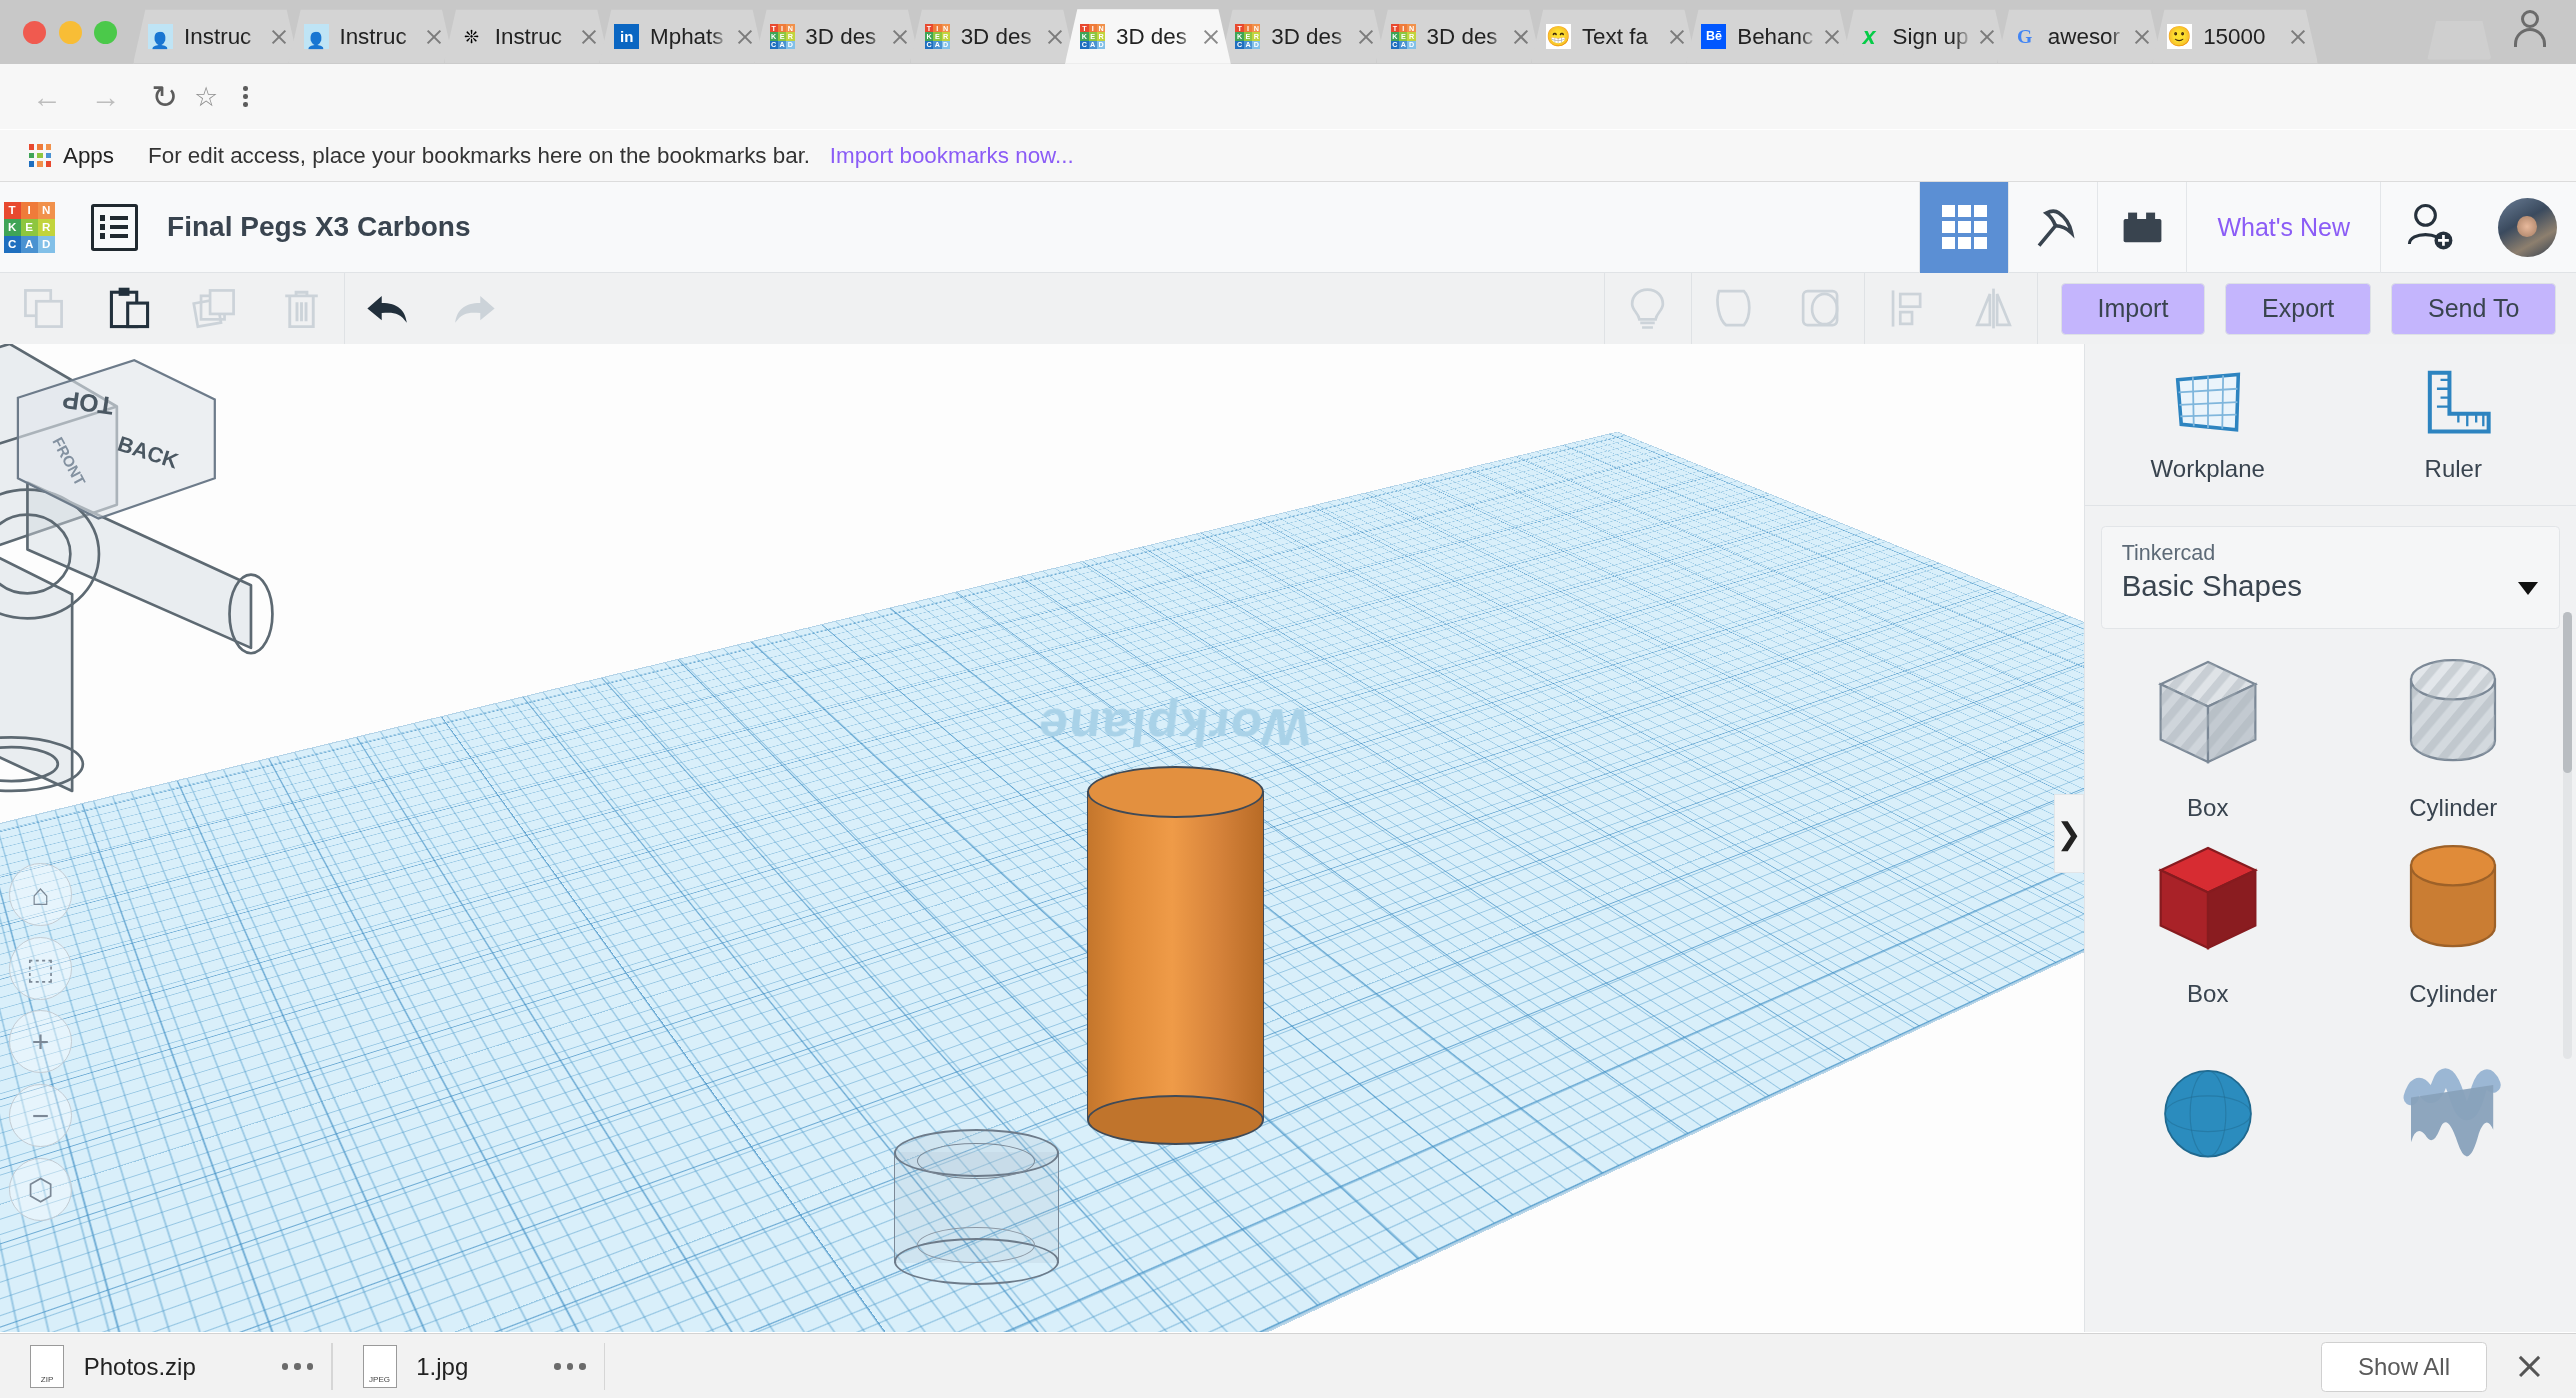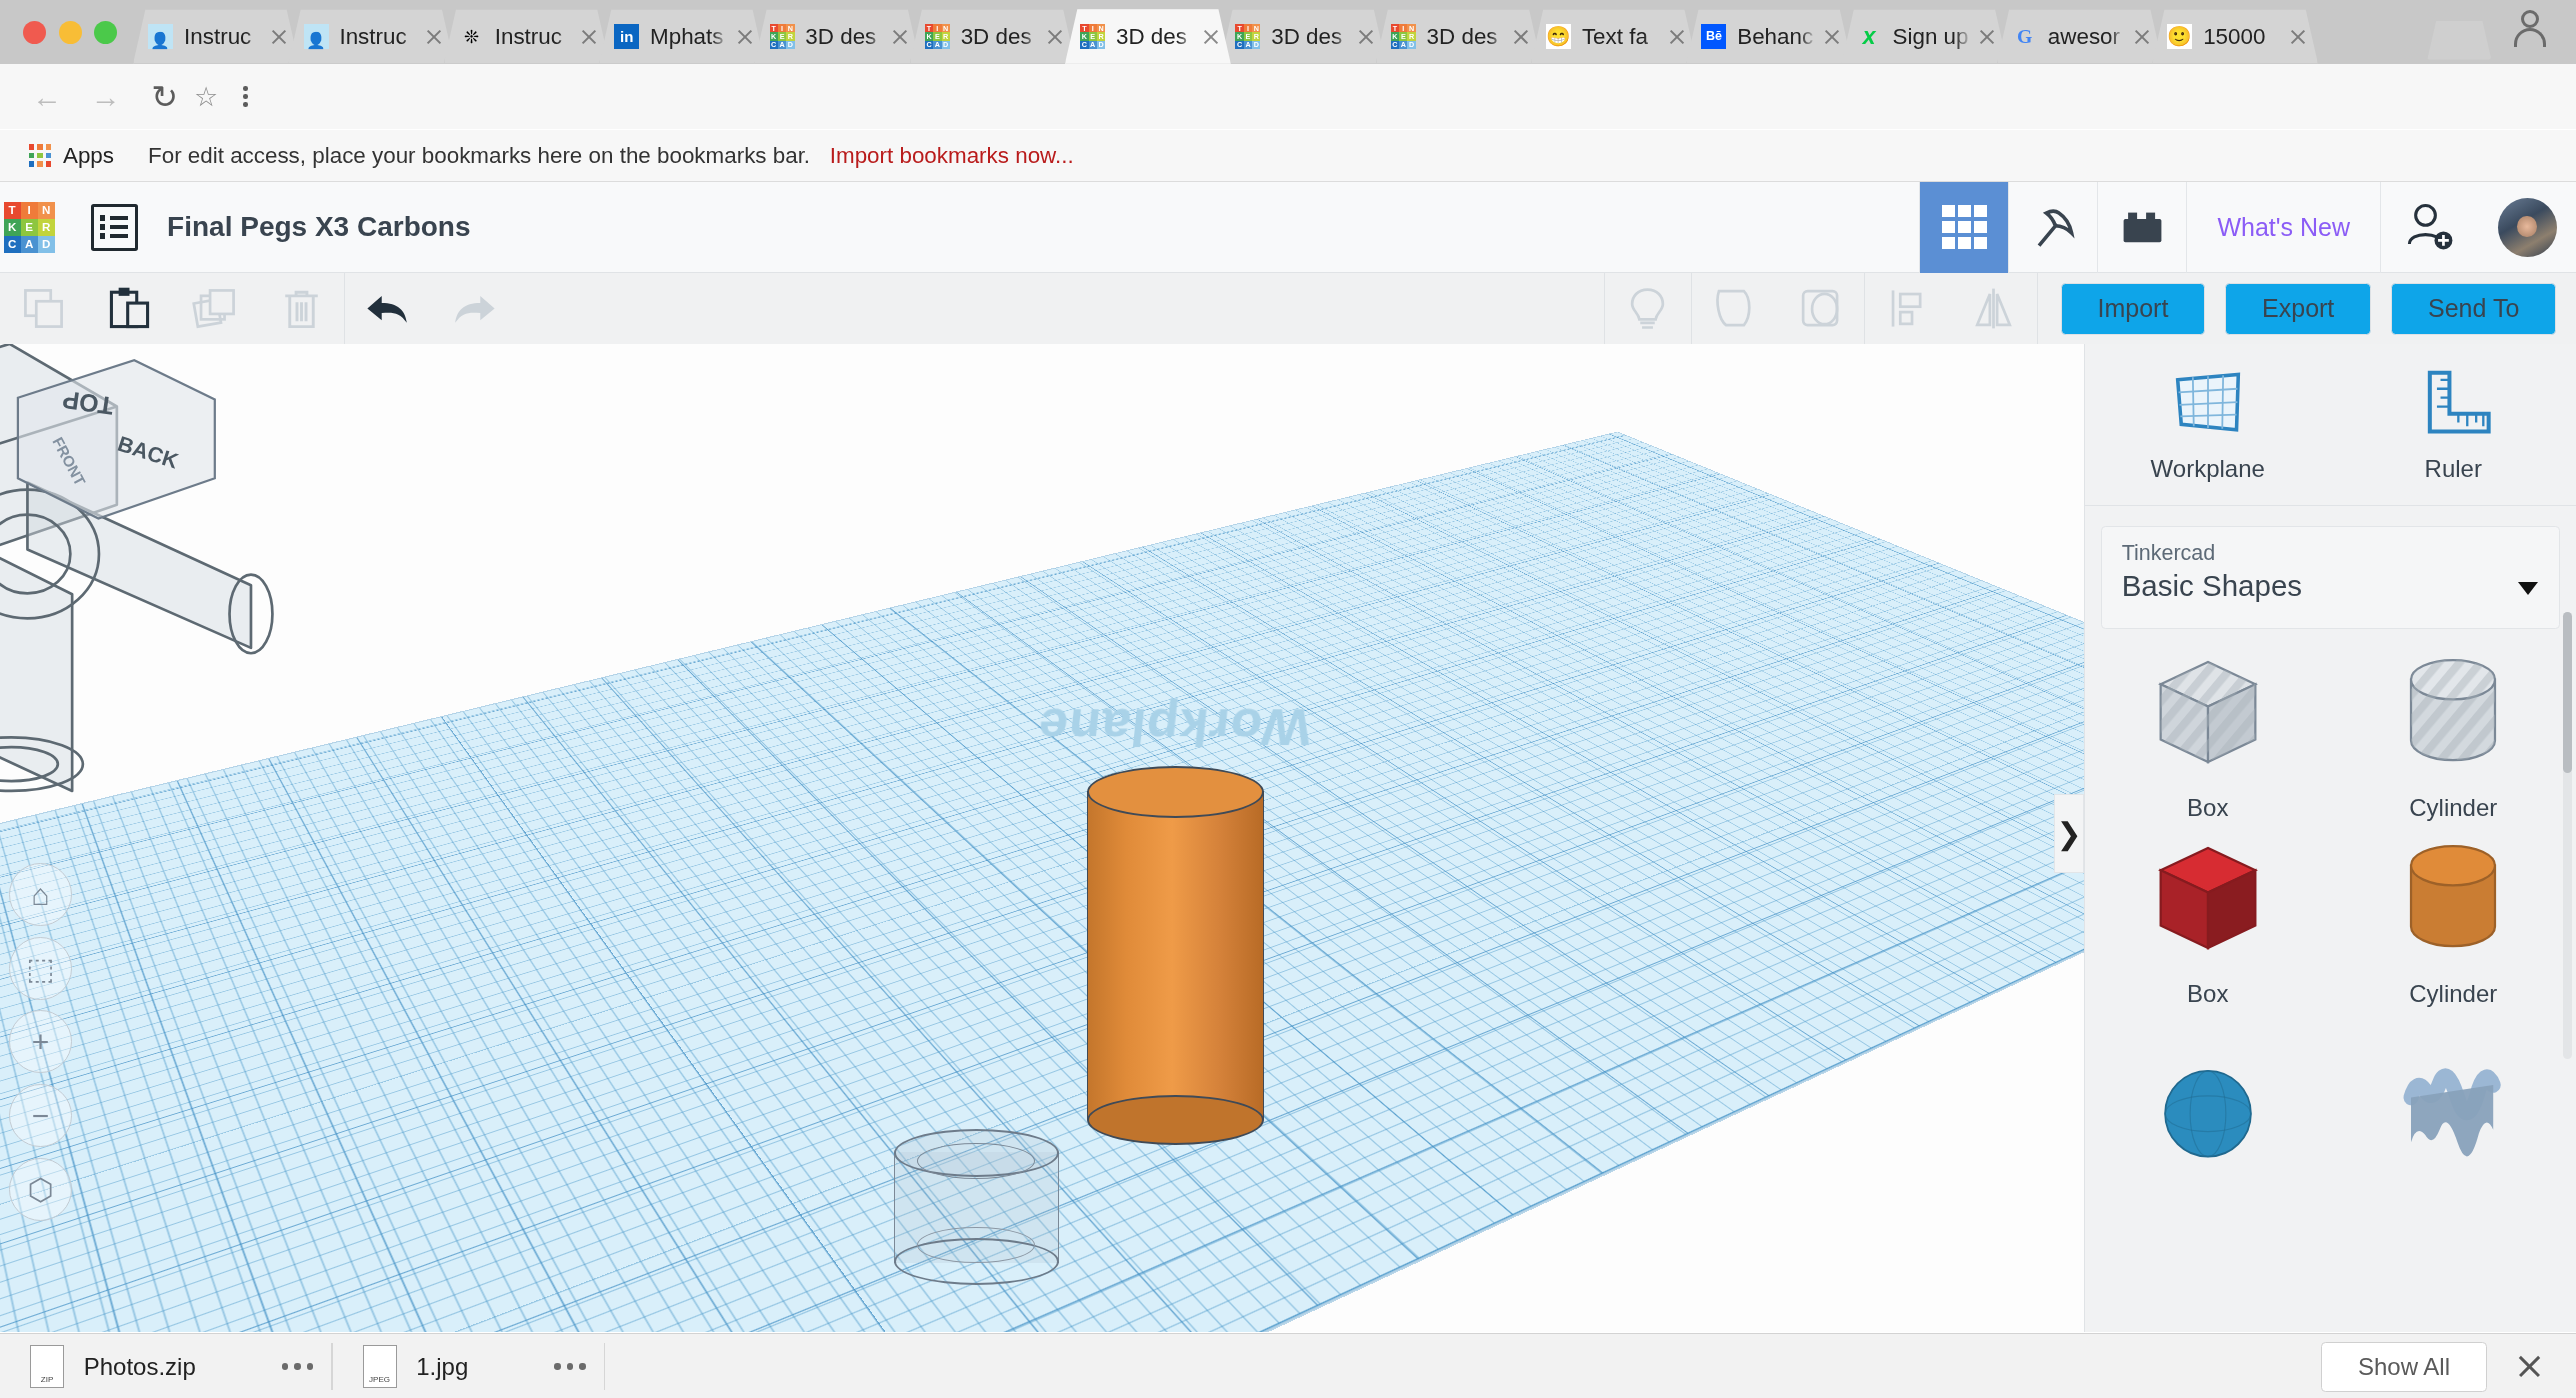--- a/index.html
+++ b/index.html
@@ -129,21 +129,21 @@
   
   .bookmarks {
     position: absolute; left: 0; top: 130px; width: 2576px; height: 52px;
     background: #f7f7f7; border-bottom: 1.3px solid #dcdcdc;
     display: flex; align-items: center; padding-left: 29px;
   }
   .appsgrid { display: grid; grid-template-columns: repeat(3, 5.4px); gap: 3.1px; margin-right: 11.6px; }
   .appsgrid i { width: 5.4px; height: 5.4px; display: block; }
   .apps-label { font-size: 22.4px; color: #222; margin-right: 34px; }
   .bm-hint { font-size: 22.4px; color: #333; }
-  .bm-link { font-size: 22.4px; color: #b91c1c; margin-left: 19.7px; }
+  .bm-link { font-size: 22.4px; color: #8b5cf6; margin-left: 19.7px; }
 
   
   .tcheader {
     position: absolute; left: 0; top: 182px; width: 2576px; height: 91px;
     background: #f8f9fa; border-bottom: 0.9px solid #e0e3e6;
     display: flex; align-items: center;
   }
   .tclogo { display: grid; grid-template-columns: repeat(3, 17px); grid-template-rows: repeat(3, 17px);
             margin-left: 3.6px; }
   .tclogo span { display:flex;align-items:center;justify-content:center;
@@ -177,21 +177,21 @@
   .edbar {
     position: absolute; left: 0; top: 273px; width: 2576px; height: 72px;
     background: #f0f1f2; border-bottom: 0.9px solid #e0e3e6;
     display: flex; align-items: center;
   }
   .edgroup { display: flex; align-items: center; height: 72px; }
   .edsep { width: 0.9px; height: 72px; background: #dfe2e5; }
   .edbtn { width: 86px; height: 72px; display: flex; align-items: center; justify-content: center; }
   .io-btn {
     height: 52px; padding: 0 36px; margin-right: 19.7px;
-    border: 1.3px solid #dde1e5; border-radius: 4.5px; background: #0ea5e9;
+    border: 1.3px solid #dde1e5; border-radius: 4.5px; background: #c4b5fd;
     display: flex; align-items: center; justify-content: center;
     font-size: 25px; color: #39444f;
   }
 
   
   .viewport {
     position: absolute; left: 0; top: 344px; width: 2084px; height: 988px;
     background: #fdfdfd; overflow: hidden;
   }
   .plane {

